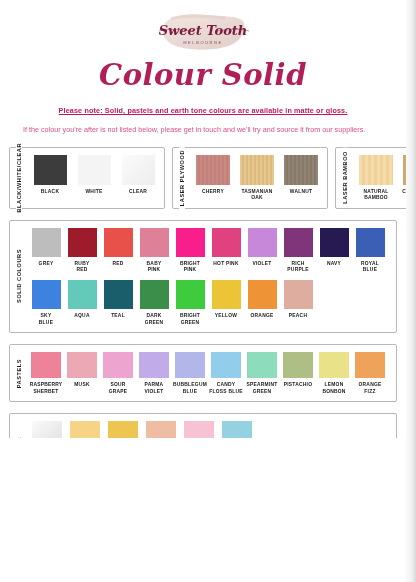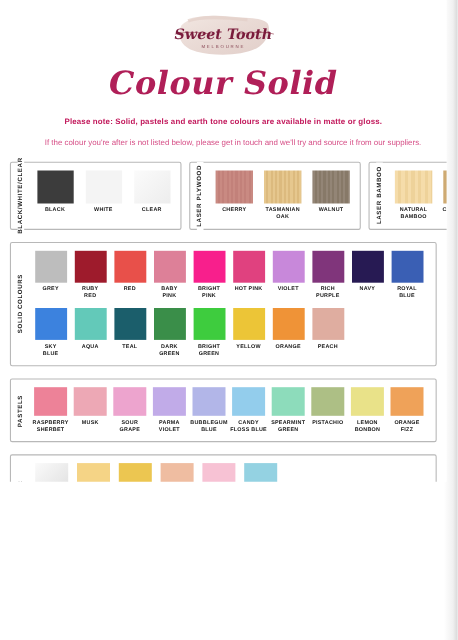--- a/index.html
+++ b/index.html
@@ -50,23 +50,24 @@
     line-height: 1.15;
   }
   
   .note-bold {
     text-align: center;
     color: #c2185b;
     font-weight: bold;
     font-size: 7.2px;
     margin-top: 14px;
     letter-spacing: 0.02em;
+    text-decoration: underline;
   }
   .note-reg {
-    text-align: right;
+    text-align: left;
     color: #d64e86;
     font-size: 7.2px;
     margin: 9px auto 4px auto;
     width: 360px;
     line-height: 1.55;
   }
   
   .sections {
     padding: 0 9px;
     box-sizing: border-box;

